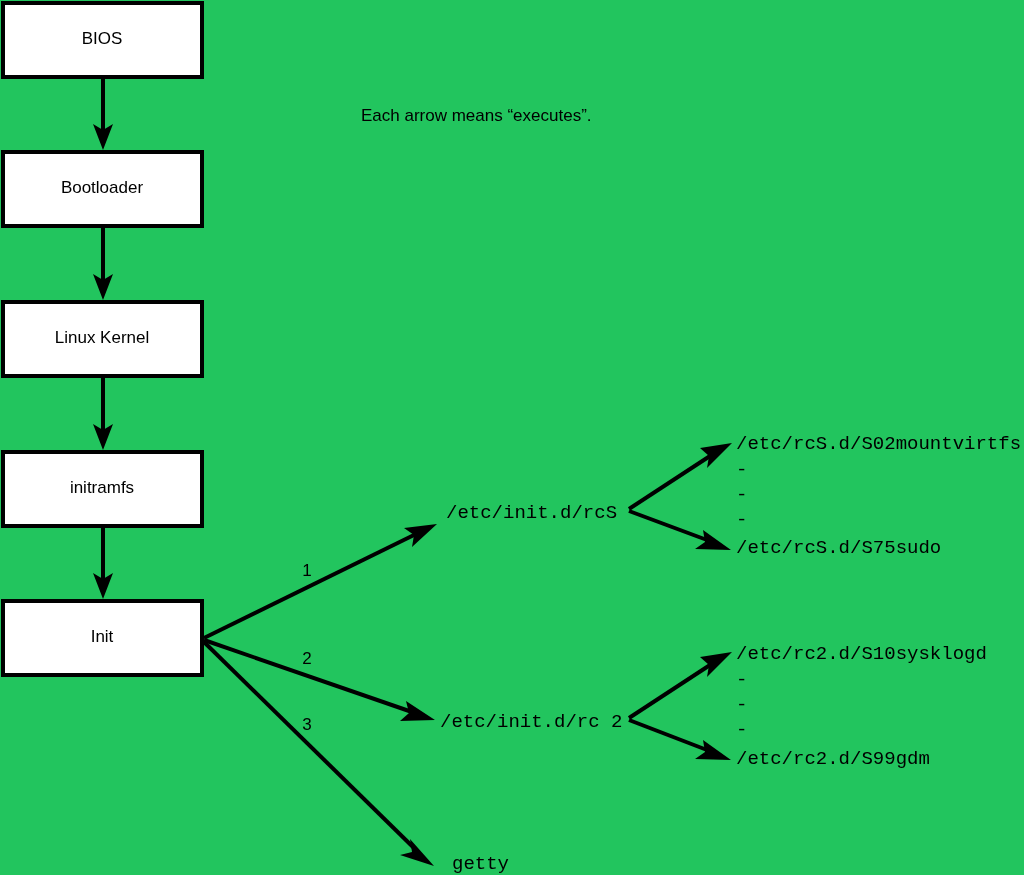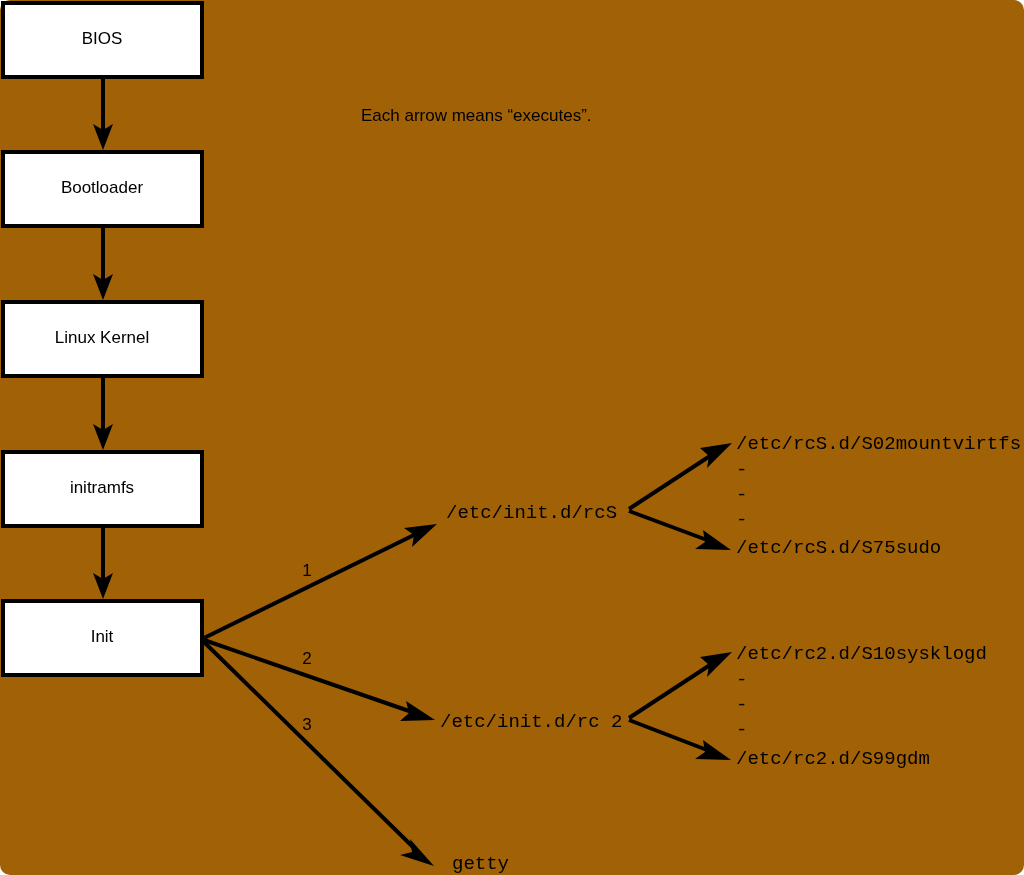--- a/index.html
+++ b/index.html
@@ -10,22 +10,21 @@
   body {
     width: 1024px;
     height: 875px;
     font-family: "Liberation Sans", sans-serif;
     overflow: hidden;
   }
   #diagram-root {
     position: relative;
     width: 1024px;
     height: 875px;
-    background: #a16207;
-    border-radius: 10px;
+    background: #22c55e;
   }
   svg#boot-diagram {
     display: block;
     width: 1024px;
     height: 875px;
   }
   .box-rect {
     fill: #ffffff;
     stroke: #000000;
     stroke-width: 4;

